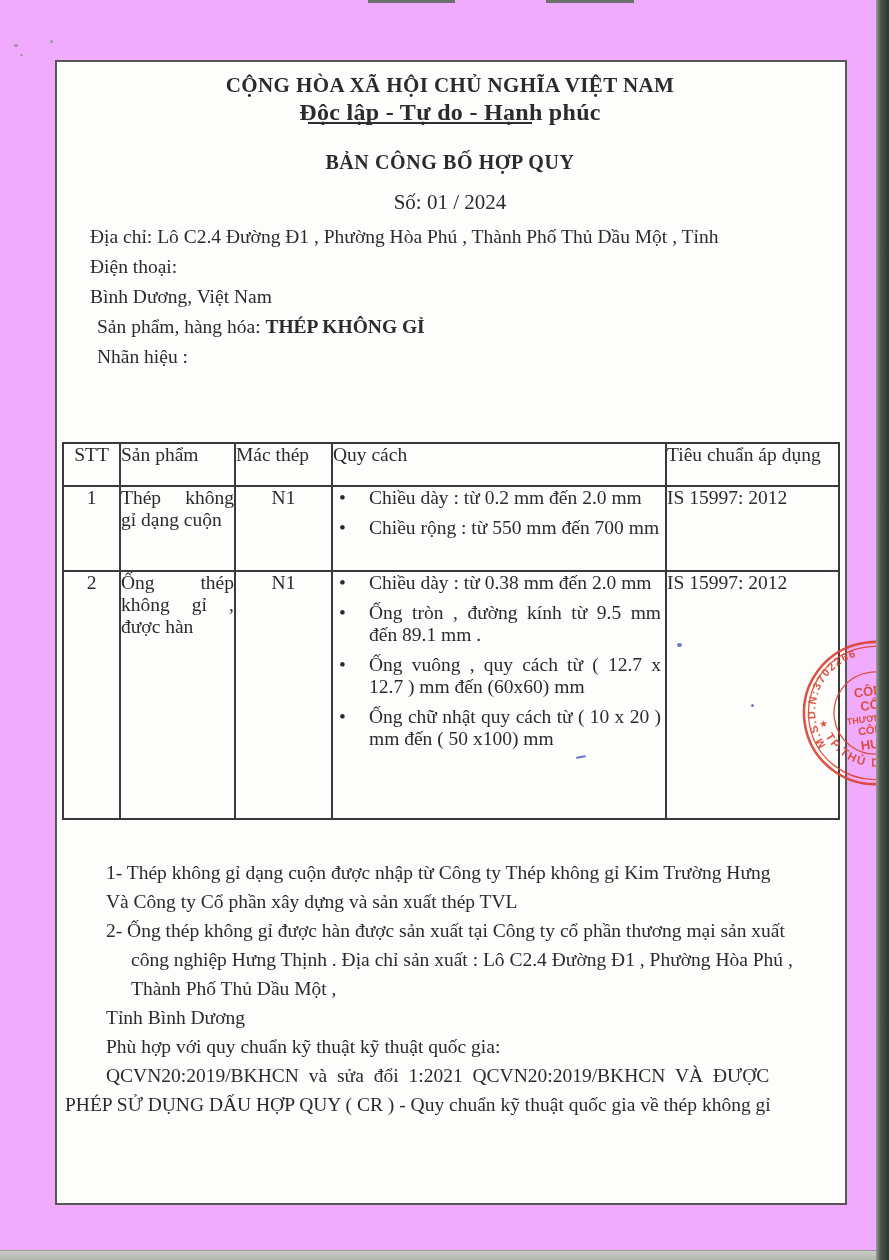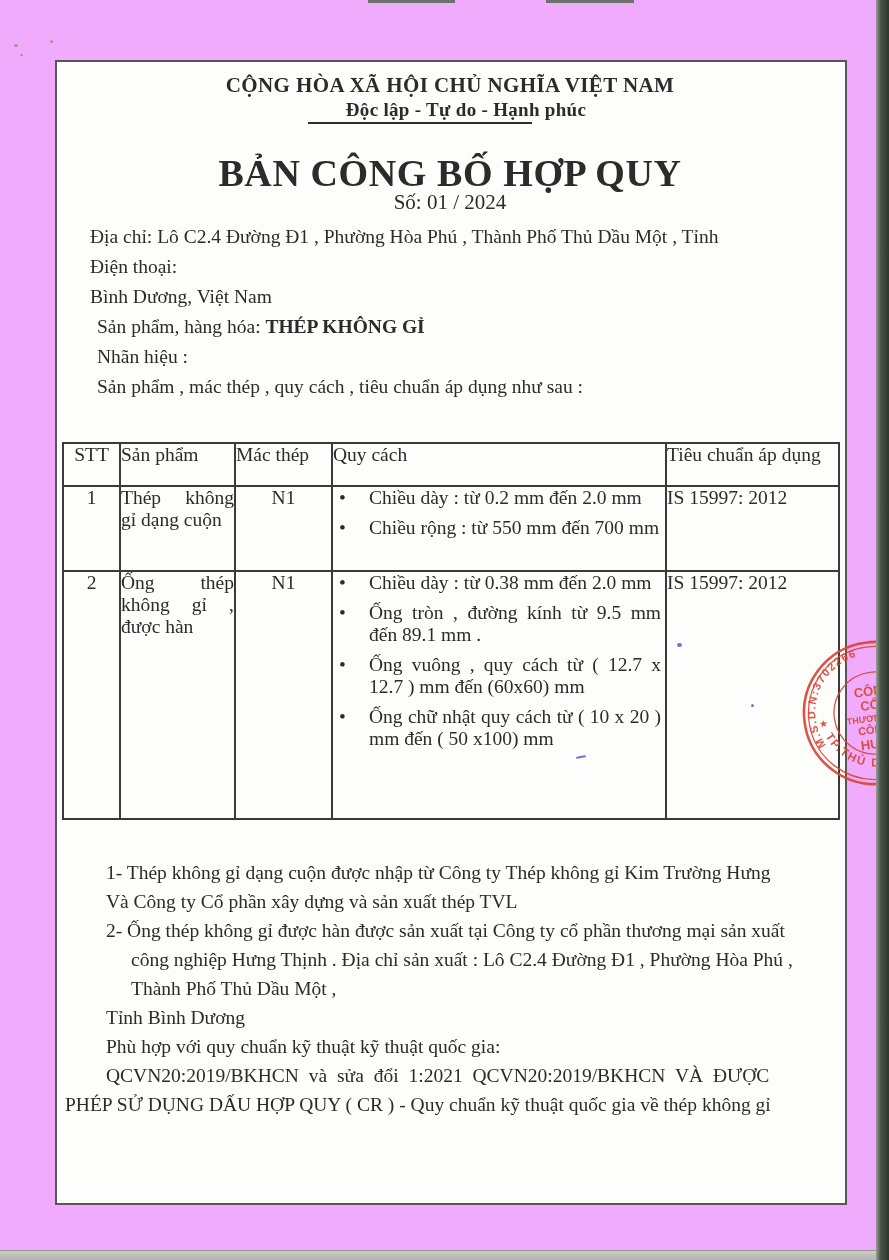--- a/index.html
+++ b/index.html
@@ -13,23 +13,23 @@
     background:#f0abfc;color:#2b2b2b;
   }
   
   .frame{
     position:absolute;left:55px;top:60px;width:788px;height:1141px;
     border:2px solid #565656;background:#fdfdfb;
   }
   
   .hdr{position:absolute;left:55px;width:790px;text-align:center;}
   .national{top:73px;font-size:21px;font-weight:bold;letter-spacing:.4px;}
-  .motto{top:99px;font-size:19px;font-weight:bold;letter-spacing:.3px;margin-left:16px;}
+  .motto{top:99px;font-size:24px;font-weight:bold;letter-spacing:.3px;}
   .motto-underline{position:absolute;left:308px;top:122px;width:224px;height:2px;background:#2e2e2e;}
-  .doctitle{top:151px;font-size:38px;font-weight:bold;letter-spacing:.6px;}
+  .doctitle{top:151px;font-size:20px;font-weight:bold;letter-spacing:.6px;}
   .docnum{top:190px;font-size:21px;}
   
   .intro{position:absolute;left:90px;top:222px;width:726px;font-size:19.5px;}
   .intro .ln{height:30px;line-height:30px;white-space:nowrap;}
   .intro .ind{margin-left:7px;}
   .bold{font-weight:bold;}
   
   table.spec{
     position:absolute;left:62px;top:442px;width:776px;
     border-collapse:collapse;table-layout:fixed;font-size:19.5px;
@@ -81,21 +81,20 @@
   <div class="motto-underline"></div>
   <div class="hdr doctitle">BẢN CÔNG BỐ HỢP QUY</div>
   <div class="hdr docnum">Số: 01 / 2024</div>
 
   <div class="intro">
     <div class="ln">Địa chỉ: Lô C2.4 Đường Đ1 , Phường Hòa Phú , Thành Phố Thủ Dầu Một , Tỉnh</div>
     <div class="ln">Điện thoại:</div>
     <div class="ln">Bình Dương, Việt Nam</div>
     <div class="ln ind"><span>Sản phẩm, hàng hóa: </span><span class="bold">THÉP KHÔNG GỈ</span></div>
     <div class="ln ind">Nhãn hiệu :</div>
-    <div class="ln ind">Sản phẩm , mác thép , quy cách , tiêu chuẩn áp dụng như sau :</div>
   </div>
 
   <table class="spec">
     <colgroup>
       <col style="width:57px">
         <col style="width:115px">
         <col style="width:97px">
         <col style="width:334px">
         <col style="width:173px">
     </colgroup>

